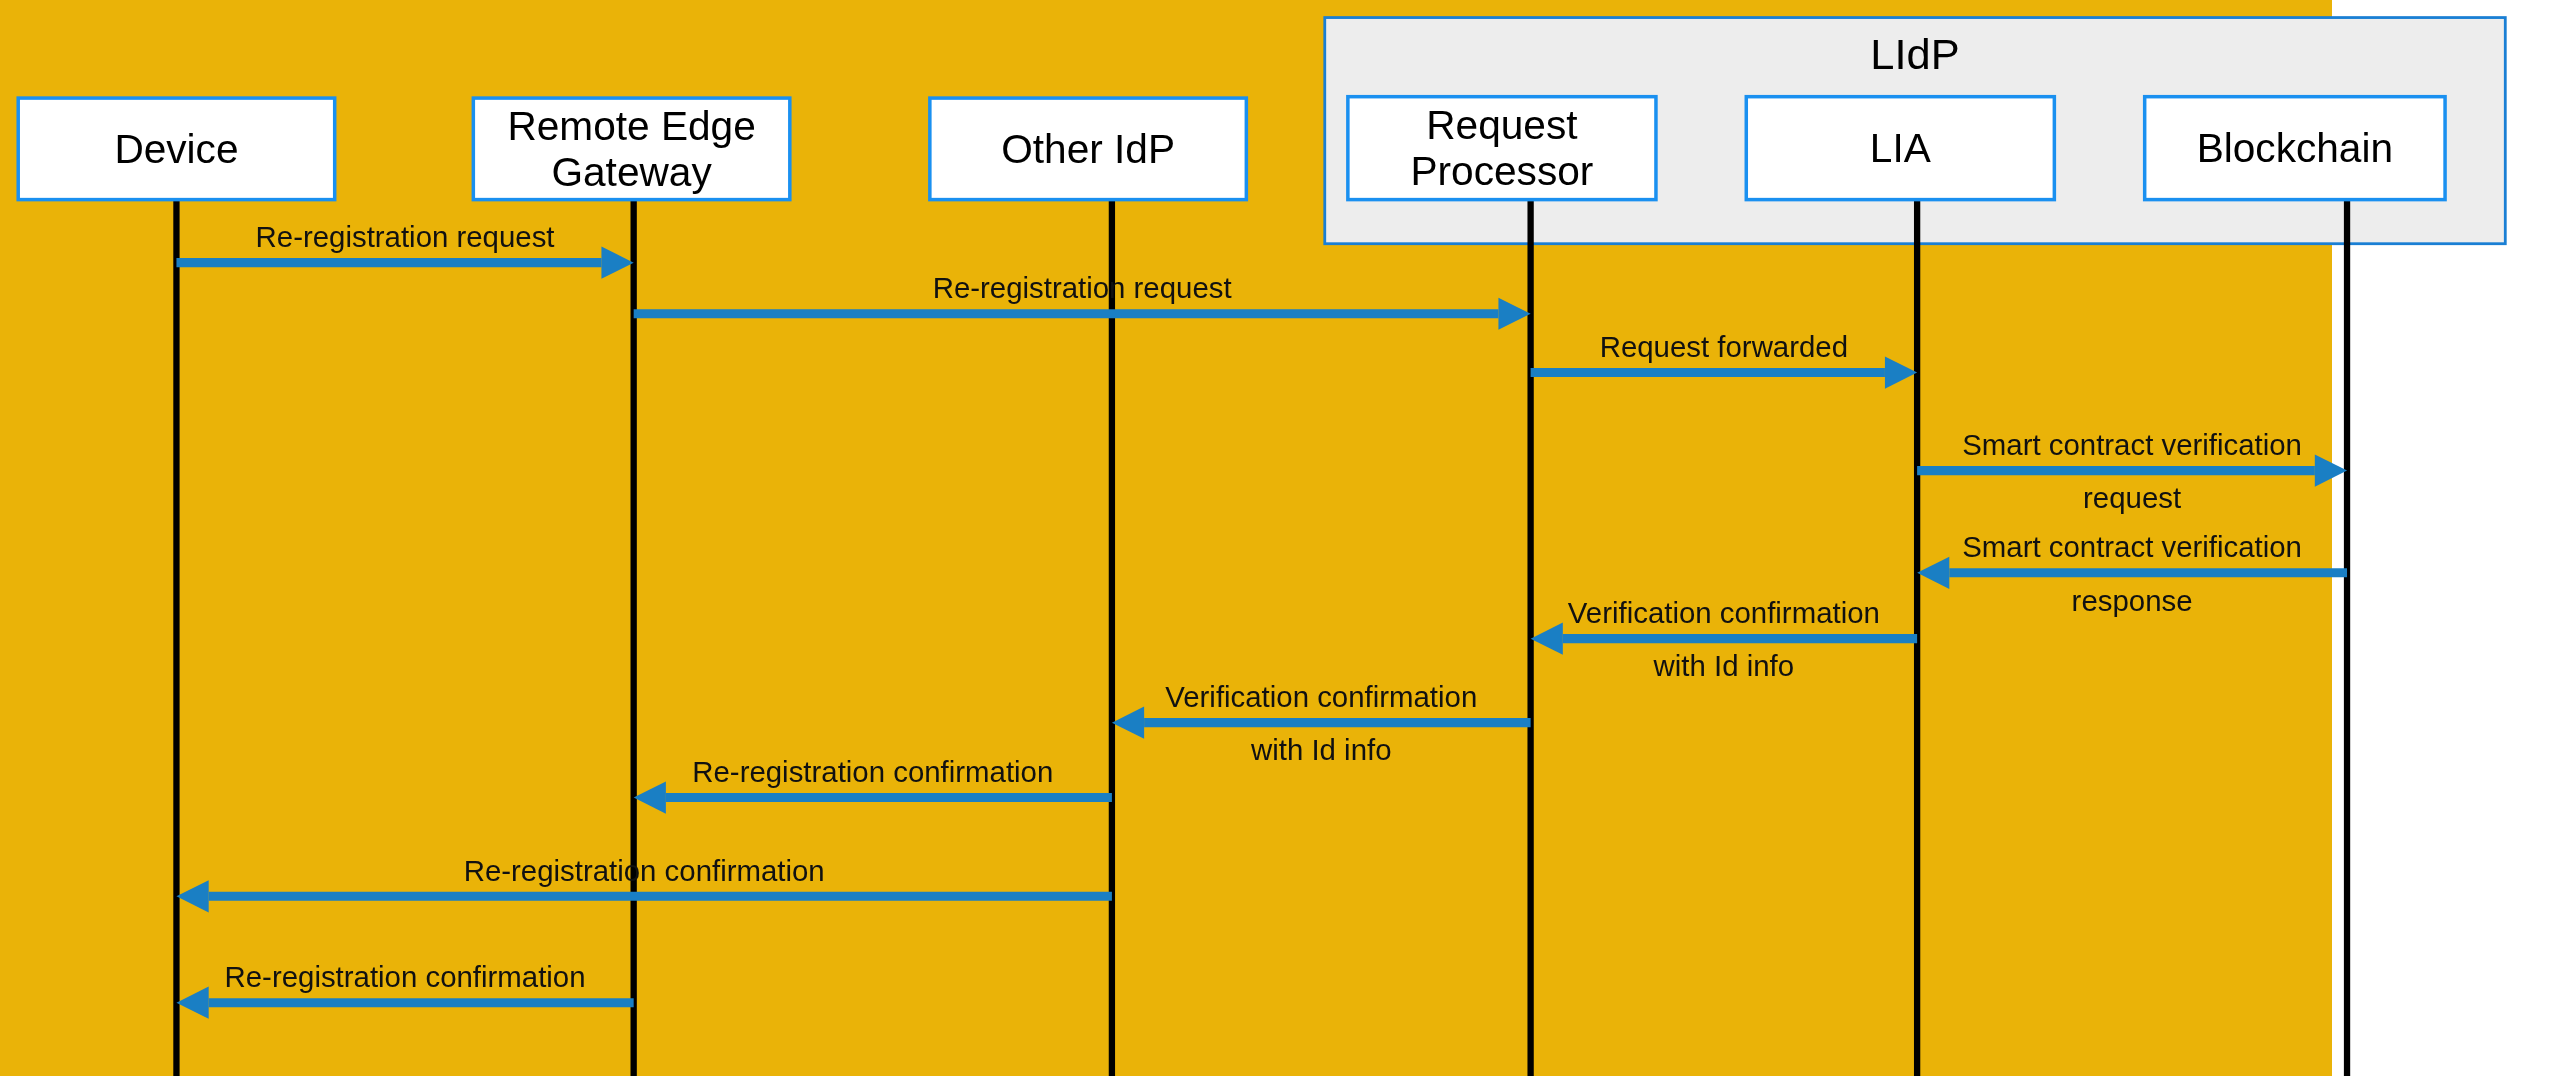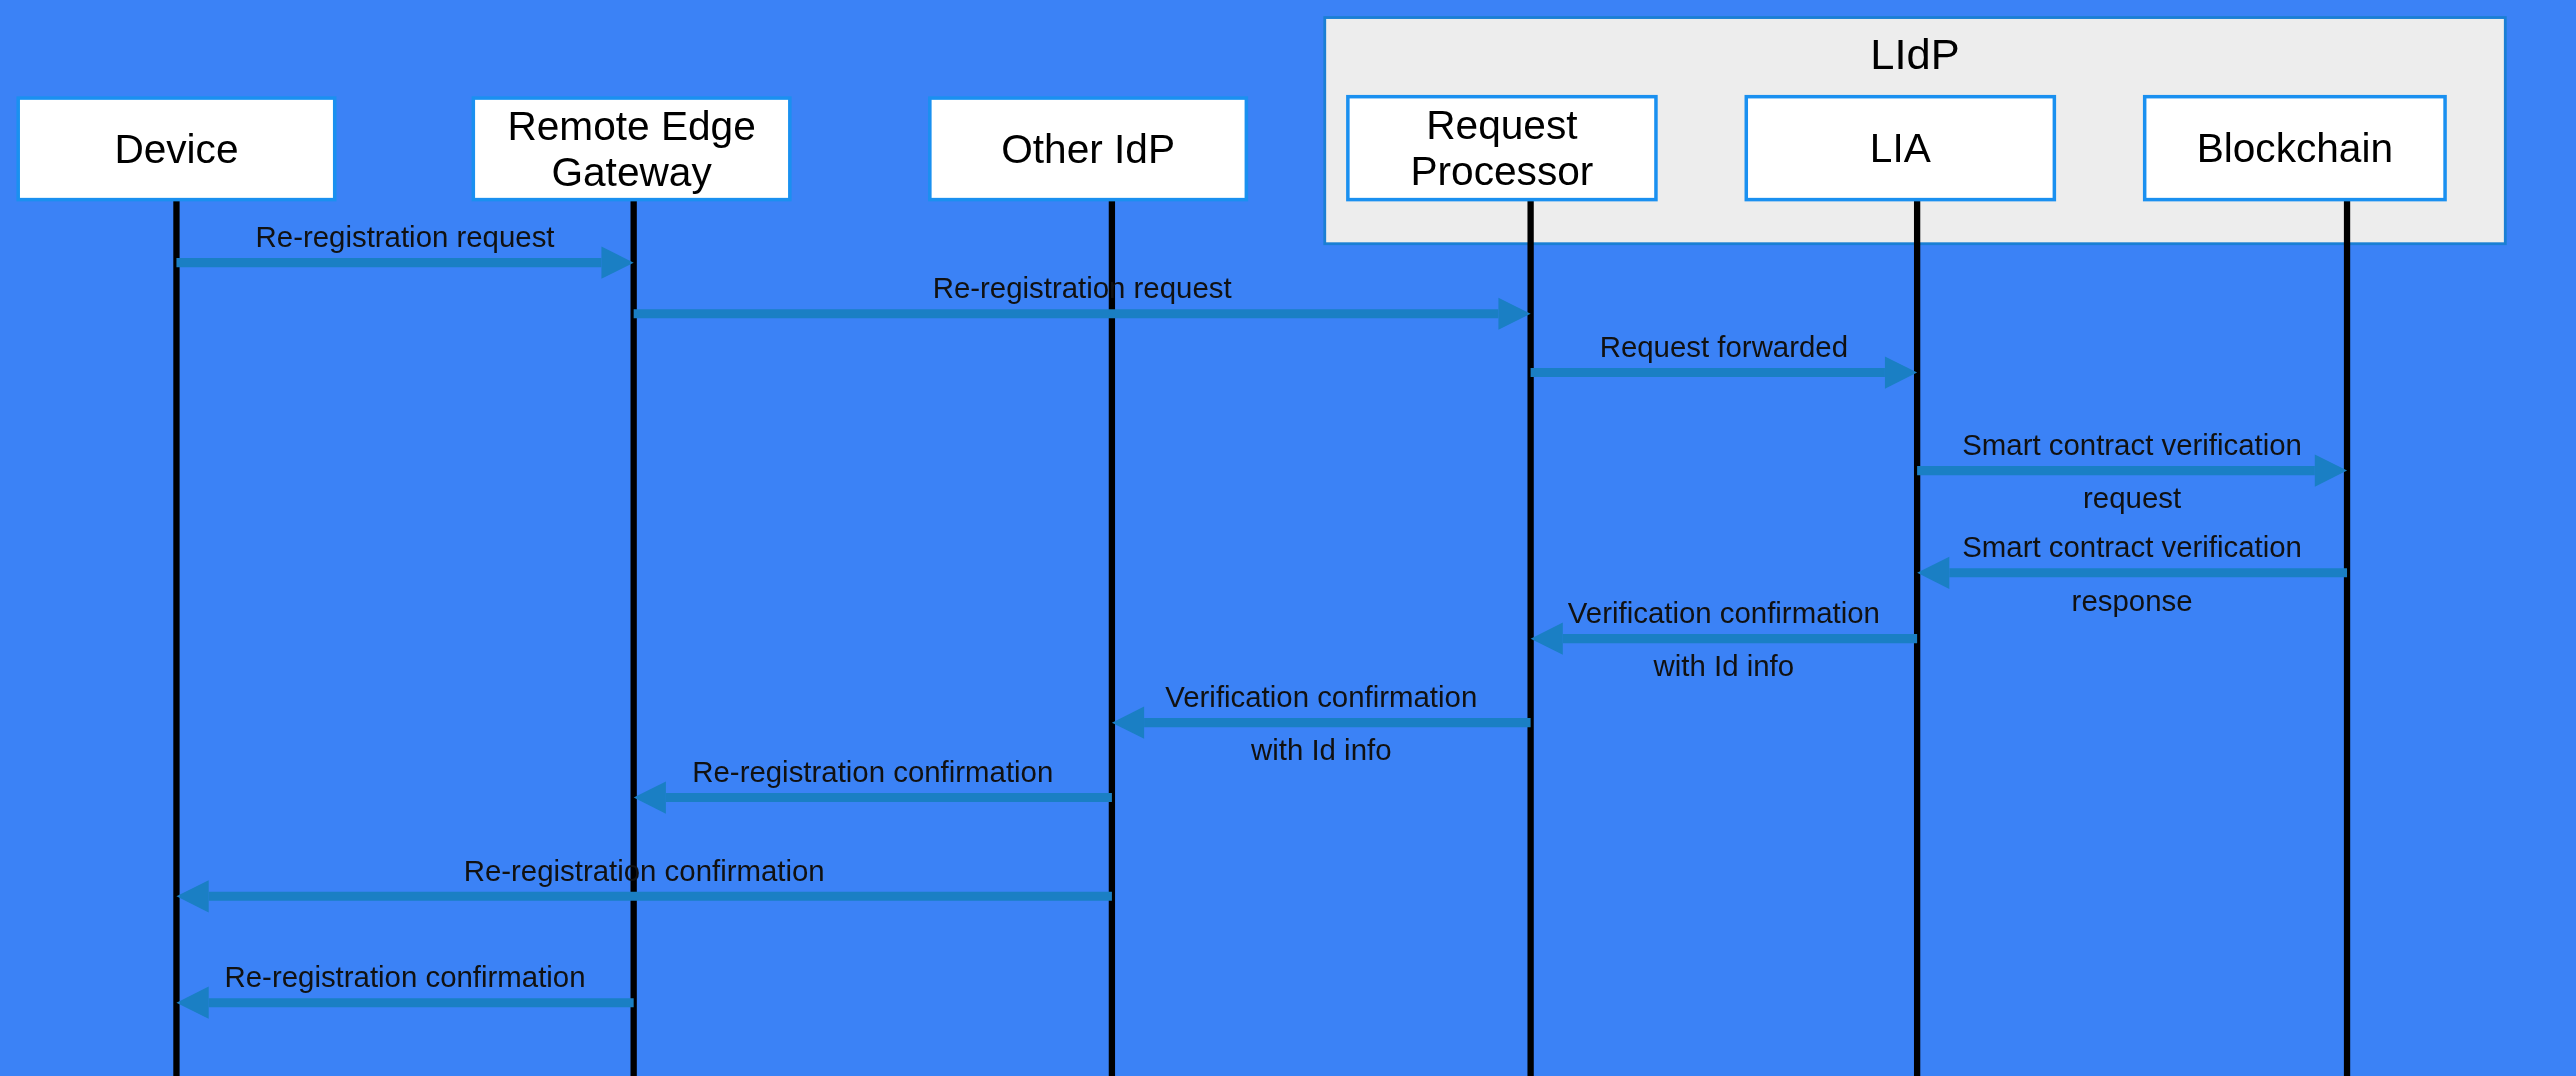--- a/index.html
+++ b/index.html
@@ -8,23 +8,24 @@
     background: #ffffff;
   }
   body {
     width: 2576px;
     height: 1077px;
     font-family: "Liberation Sans", sans-serif;
     overflow: hidden;
   }
   #diagram-root {
     position: relative;
-    width: 2576px;
+    width: 2300px;
     height: 1077px;
-    background: #3b82f6;
+    background: #eab308;
+    padding-left: 32px;
   }
   svg#seq-svg {
     position: absolute;
     top: 0;
     left: 0;
     width: 2576px;
     height: 1077px;
     display: block;
   }
   .group-rect {

